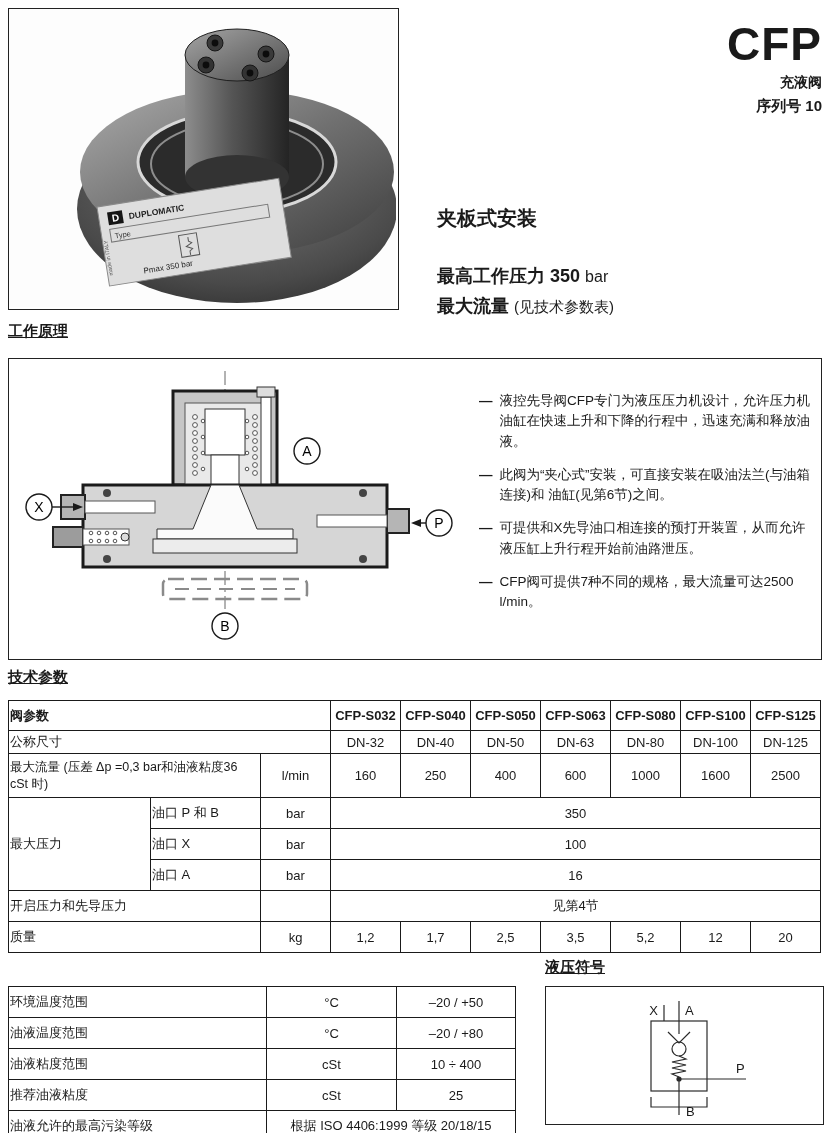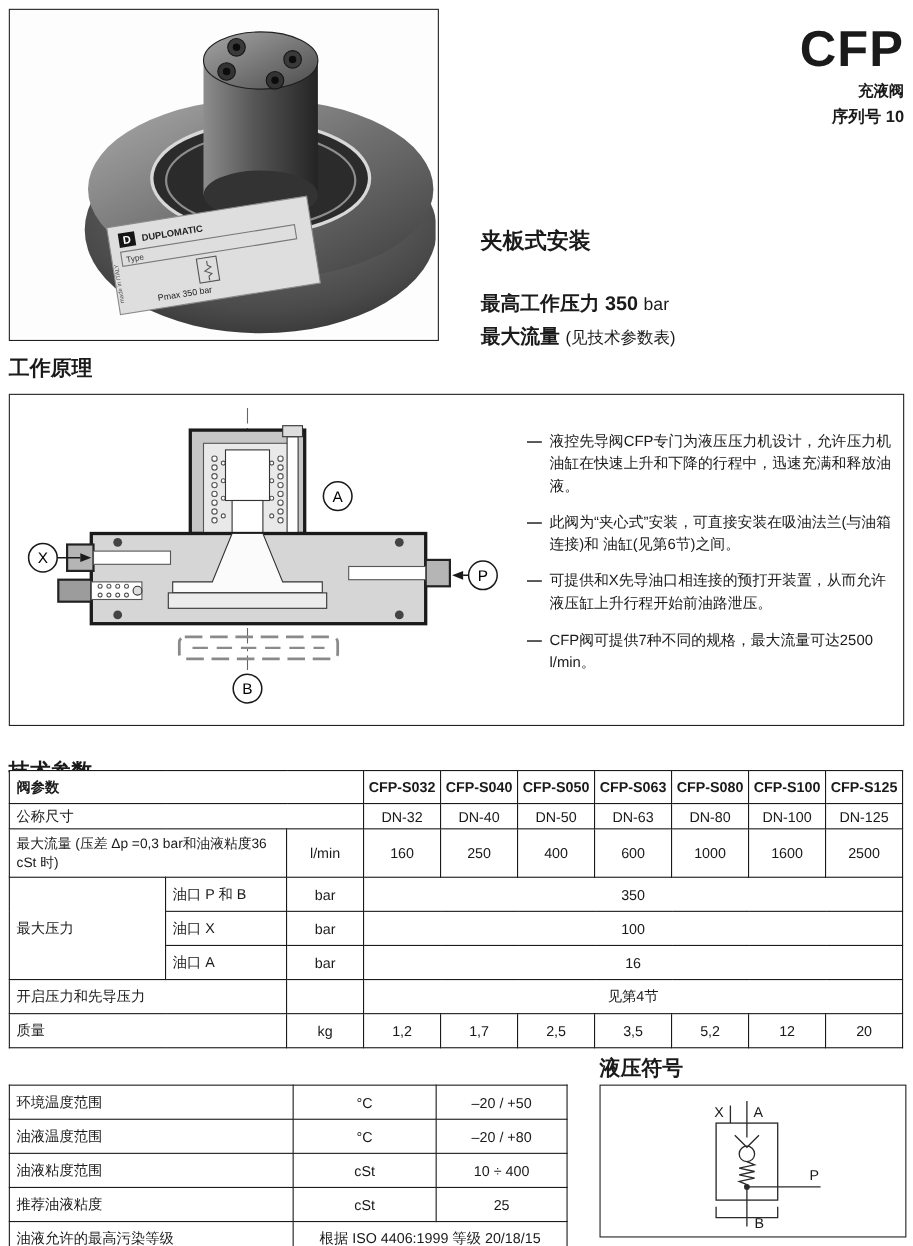--- a/index.html
+++ b/index.html
@@ -18,34 +18,34 @@
 
   
   .intro{left:437px;top:205px;width:380px;}
   .intro-mounting{font-size:20px;font-weight:bold;}
   .intro-line2{margin-top:32px;font-size:18px;}
   .intro-line3{margin-top:6px;font-size:18px;}
   .b{font-weight:bold;}
   .intro-unit{font-weight:normal;font-size:16px;}
   .intro-note{font-weight:normal;font-size:15px;text-align:right;}
 
-  .section-heading{font-size:19px;font-weight:bold;}
+  .section-heading{font-size:15px;font-weight:bold;text-decoration:underline;}
 
   
   .wp-box{left:8px;top:358px;width:812px;height:300px;border:1px solid #222;background:#fff;}
   .wp-bullets{left:470px;top:32px;width:338px;}
   .wp-bullets .li{display:flex;gap:7px;margin-bottom:13px;font-size:13.5px;line-height:1.5;}
   .wp-bullets .dash{flex:0 0 auto;font-weight:bold;}
 
   
   table{border-collapse:collapse;table-layout:fixed;background:#fff;}
   td,th{border:1px solid #1a1a1a;font-size:13px;font-weight:normal;
         text-align:center;vertical-align:middle;padding:2px 4px;overflow:hidden;}
   th{font-weight:bold;}
-  .tl{text-align:left;padding-left:6px;}
+  .tl{text-align:left;padding-left:1px;}
   .tech-table{left:8px;top:700px;width:812px;}
   .cond-table{left:8px;top:986px;width:507px;}
   .cond-table td{height:26px;}
 
   
   .hs-heading{left:545px;top:958px;}
   .hs-box{left:545px;top:986px;width:277px;height:137px;border:1px solid #222;background:#fff;}
 
   svg text{font-family:"Liberation Sans","DejaVu Sans",sans-serif;}
 </style>
@@ -241,21 +241,21 @@
         <span class="dash">—</span>
         <span>可提供和X先导油口相连接的预打开装置，从而允许液压缸上升行程开始前油路泄压。</span>
       </div>
       <div class="li">
         <span class="dash">—</span>
         <span>CFP阀可提供7种不同的规格，最大流量可达2500 l/min。</span>
       </div>
     </div>
   </div>
 
-  <div class="abs section-heading" style="left:8px;top:668px;margin-top:20px;">技术参数</div>
+  <div class="abs section-heading" style="left:8px;top:668px;">技术参数</div>
 
   <table class="abs tech-table">
     <colgroup>
       <col style="width:142px">
         <col style="width:110px">
         <col style="width:70px">
       <col style="width:70px">
         <col style="width:70px">
         <col style="width:70px">
         <col style="width:70px">

